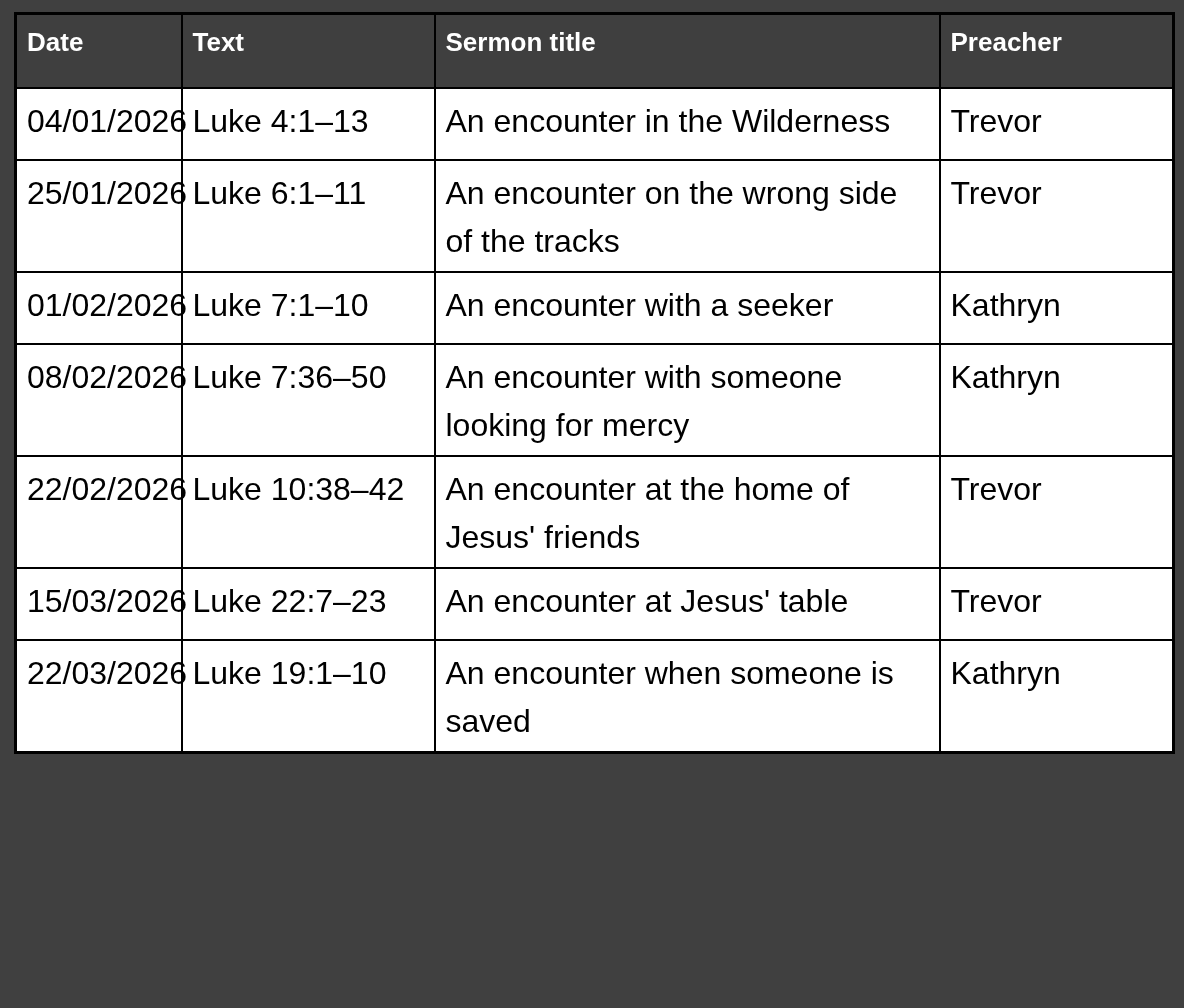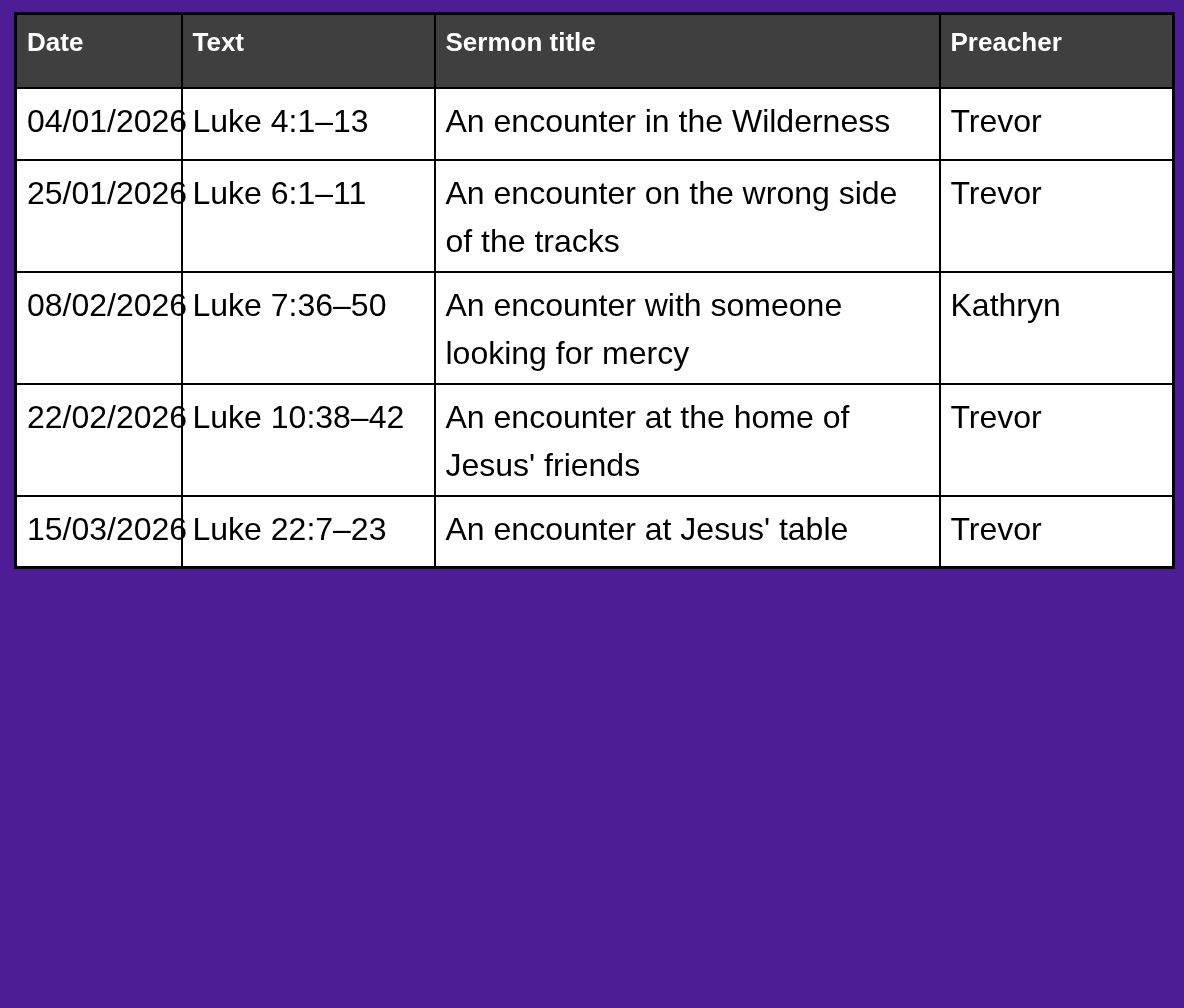--- a/index.html
+++ b/index.html
@@ -4,21 +4,21 @@
 <style>
   html, body {
     margin: 0;
     padding: 0;
     background: #ffffff;
     font-family: "Liberation Sans", sans-serif;
   }
   .page {
     width: 1184px;
     height: 1008px;
-    background: #4c1d95;
+    background: #404040;
     box-sizing: border-box;
     padding: 12px 12px 12px 14px;
   }
   table.sermon-table {
     border-collapse: collapse;
     width: 1158px;
     table-layout: fixed;
     color: #000000;
   }
   table.sermon-table, table.sermon-table th, table.sermon-table td {
@@ -83,32 +83,44 @@
     <td class="col-title">An encounter in the Wilderness</td>
     <td class="col-preacher">Trevor</td>
   </tr>
         <tr>
     <td class="col-date">25/01/2026</td>
     <td class="col-text">Luke 6:1–11</td>
     <td class="col-title">An encounter on the wrong side of the tracks</td>
     <td class="col-preacher">Trevor</td>
   </tr>
         <tr>
+    <td class="col-date">01/02/2026</td>
+    <td class="col-text">Luke 7:1–10</td>
+    <td class="col-title">An encounter with a seeker</td>
+    <td class="col-preacher">Kathryn</td>
+  </tr>
+        <tr>
     <td class="col-date">08/02/2026</td>
     <td class="col-text">Luke 7:36–50</td>
     <td class="col-title">An encounter with someone looking for mercy</td>
     <td class="col-preacher">Kathryn</td>
   </tr>
         <tr>
     <td class="col-date">22/02/2026</td>
     <td class="col-text">Luke 10:38–42</td>
     <td class="col-title">An encounter at the home of Jesus' friends</td>
     <td class="col-preacher">Trevor</td>
   </tr>
         <tr>
     <td class="col-date">15/03/2026</td>
     <td class="col-text">Luke 22:7–23</td>
     <td class="col-title">An encounter at Jesus' table</td>
     <td class="col-preacher">Trevor</td>
   </tr>
+        <tr>
+    <td class="col-date">22/03/2026</td>
+    <td class="col-text">Luke 19:1–10</td>
+    <td class="col-title">An encounter when someone is saved</td>
+    <td class="col-preacher">Kathryn</td>
+  </tr>
       </tbody>
   </table>
 </div>
 
 </body></html>

